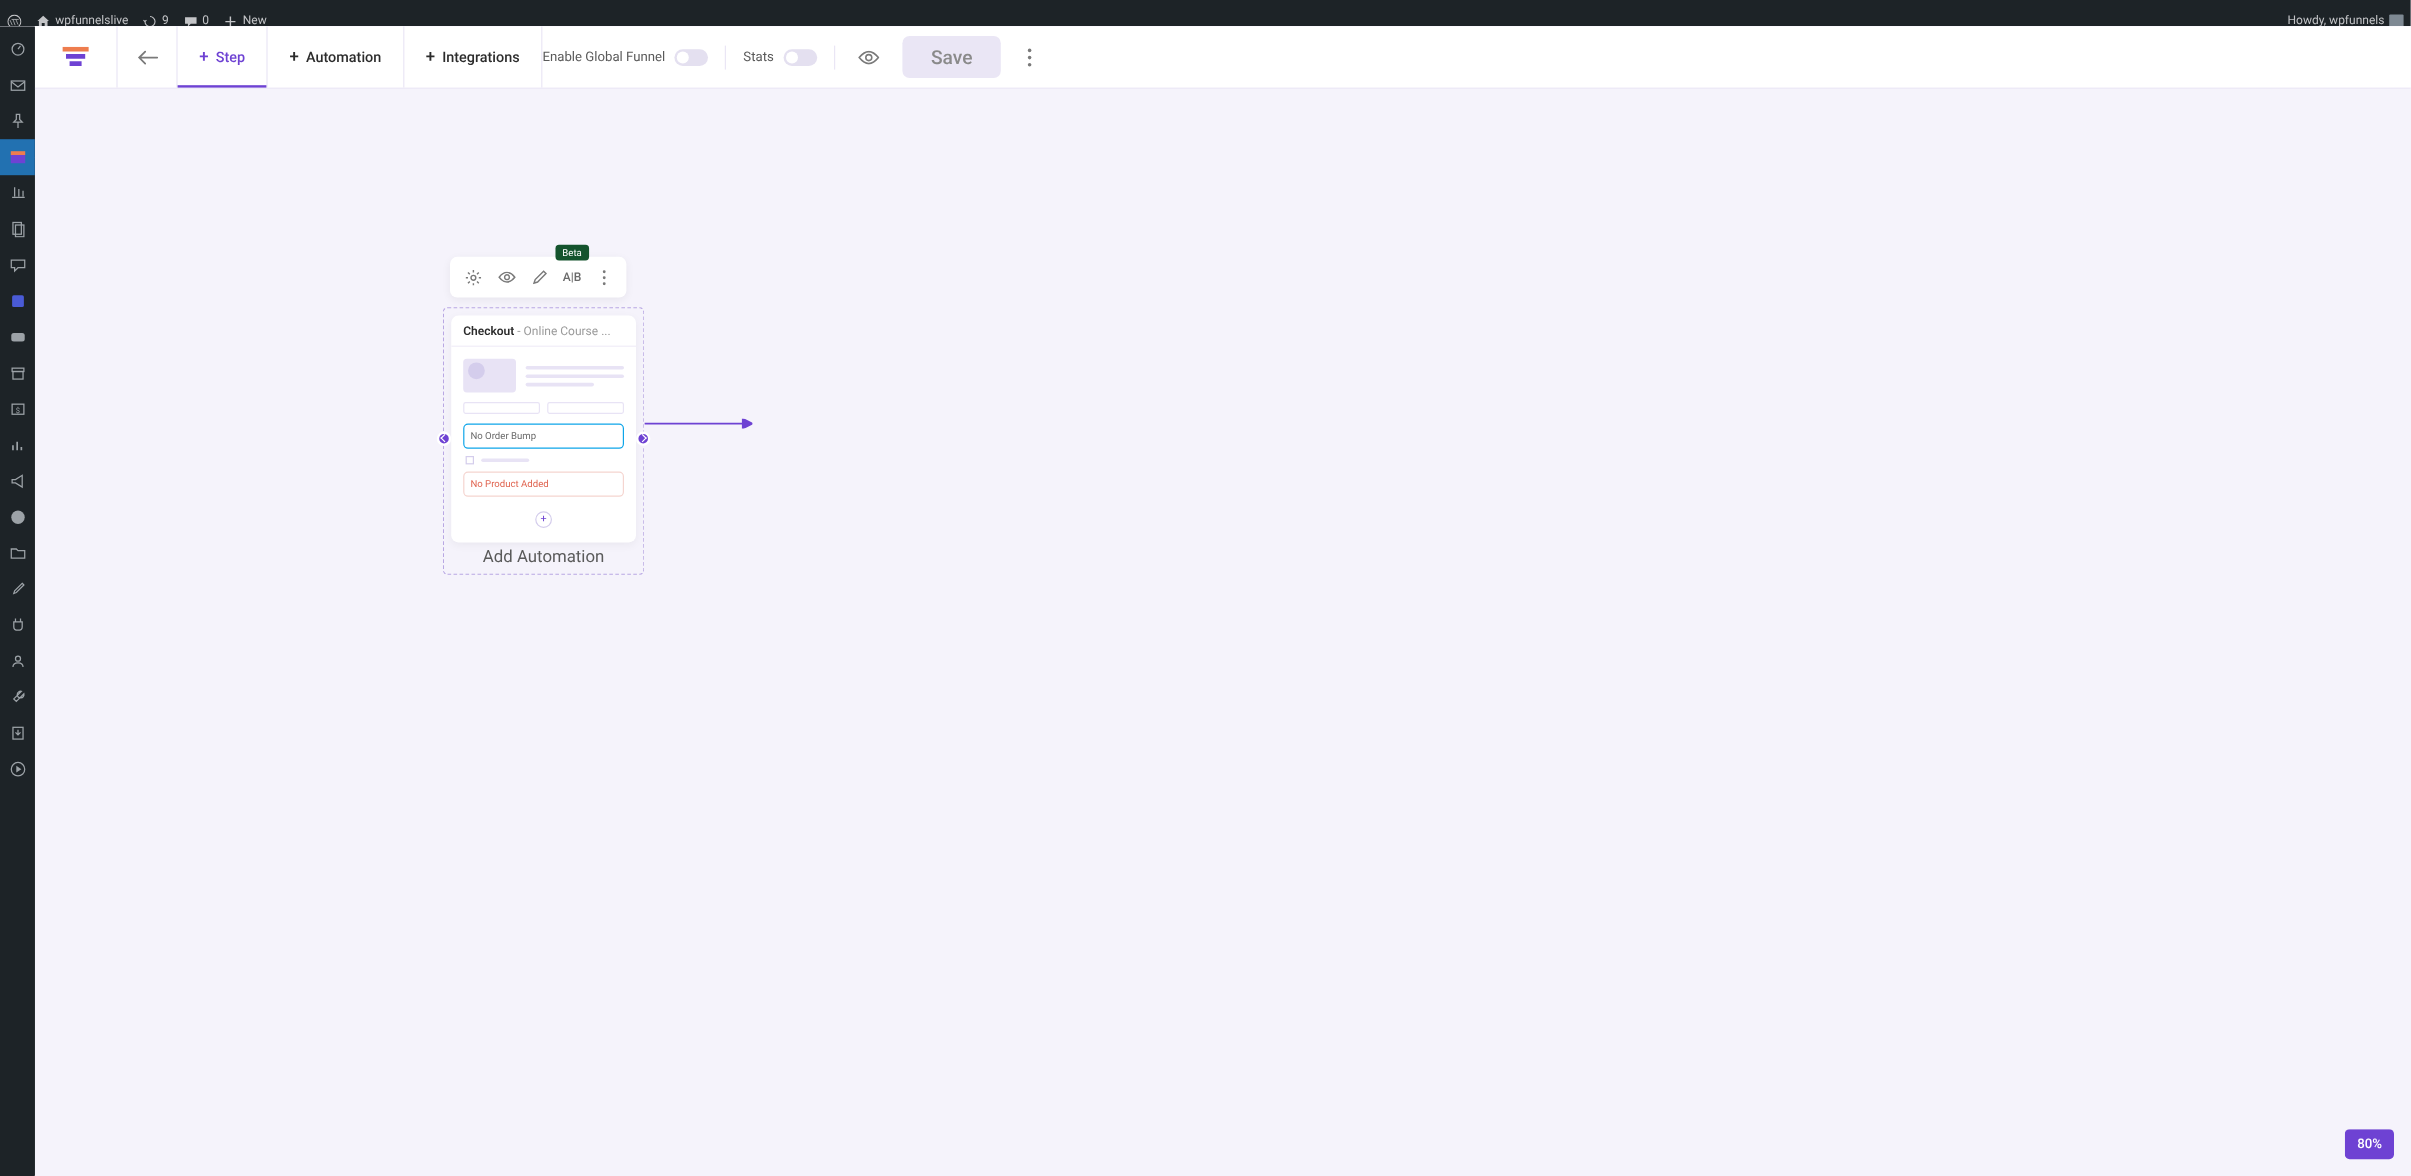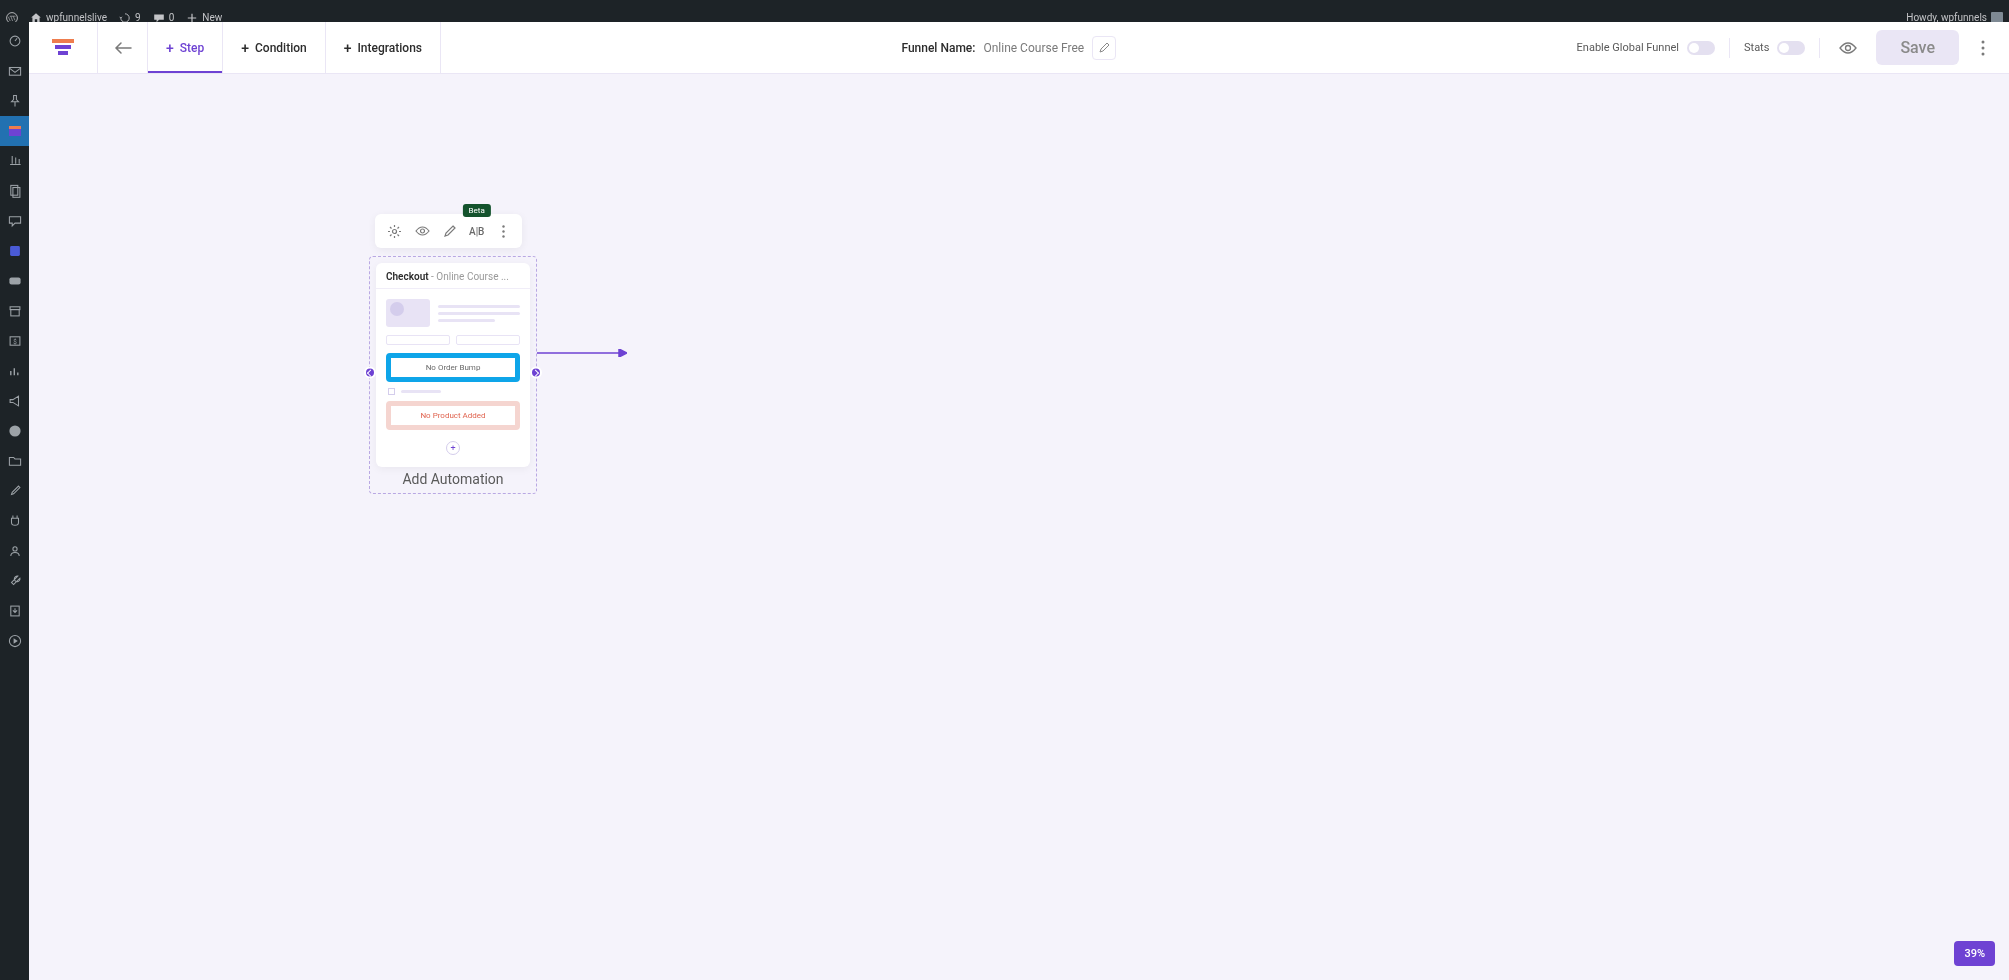--- a/index.html
+++ b/index.html
@@ -60,21 +60,21 @@
     .node-header .subtitle { color: #9a9a9a; }
     .node-body { padding: 10px; }
     .preview-row { display: flex; gap: 8px; margin-bottom: 8px; }
     .preview-img { width: 44px; height: 28px; background: #e8e3f5; border-radius: 3px; position: relative; }
     .preview-img::after { content: ''; position: absolute; width: 14px; height: 14px; background: #d4cdec; border-radius: 50%; top: 3px; left: 4px; }
     .preview-lines { flex: 1; display: flex; flex-direction: column; gap: 4px; justify-content: center; }
     .preview-line { height: 3px; background: #e8e3f5; border-radius: 2px; }
     .preview-line.short { width: 70%; }
     .field-row { display: flex; gap: 6px; margin-bottom: 8px; }
     .field-box { flex: 1; height: 10px; border: 1px solid #e8e3f5; border-radius: 2px; }
-    .status-box { border: 5px solid #0ea5e9; border-radius: 4px; padding: 5px; text-align: center; font-size: 8px; color: #6a6a6a; margin-bottom: 6px; }
+    .status-box { border: 1px solid #0ea5e9; border-radius: 4px; padding: 5px; font-size: 8px; color: #6a6a6a; margin-bottom: 6px; }
     .checkbox-row { display: flex; gap: 6px; align-items: center; margin-bottom: 6px; padding: 0 2px; }
     .mini-check { width: 7px; height: 7px; border: 1px solid #d4cdec; }
     .mini-line { flex: 1; height: 3px; background: #e8e3f5; border-radius: 2px; max-width: 40px; }
     .status-box.alert { border-color: #f5d5d0; color: #e06450; }
     .add-automation { text-align: center; }
     .add-icon-btn { width: 14px; height: 14px; border: 1px solid #d4cdec; background: #fff; border-radius: 50%; display: inline-flex; align-items: center; justify-content: center; font-size: 9px; color: #6e42d3; margin-bottom: 2px; cursor: pointer; }
     .add-auto-label { font-size: 14px; color: #5a5a5a; margin-top: 4px; }
     .port { position: absolute; width: 12px; height: 12px; background: #6e42d3; border: 2px solid #fff; border-radius: 50%; top: 50%; transform: translateY(-70%); display: flex; align-items: center; justify-content: center; }
     .port.left { left: -6px; }
     .port.right { right: -6px; }
@@ -272,34 +272,25 @@
         <path d="M17 7 L2 7 M7 2 L2 7 L7 12" fill="none" stroke="#7a7a7a" stroke-width="1.5" stroke-linecap="round"></path>
       </svg>
   </div>
   <div class="toolbar-tabs">
     <div class="toolbar-tab active">
       <span class="plus">+</span>
       <span>Step</span>
     </div>
     <div class="toolbar-tab">
       <span class="plus">+</span>
-      <span>Condition</span>
+      <span>Automation</span>
     </div>
     <div class="toolbar-tab">
       <span class="plus">+</span>
       <span>Integrations</span>
-    </div>
-  </div>
-  <div class="toolbar-center">
-    <span class="funnel-name-label">Funnel Name:</span>
-    <span class="funnel-name-value">Online Course Free</span>
-    <div class="edit-btn">
-      <svg width="11" height="11" viewBox="0 0 11 11">
-          <path d="M8 1 L10 3 L4 9 L1 10 L2 7 Z" fill="none" stroke="#8a8a8a" stroke-width="1"></path>
-        </svg>
     </div>
   </div>
   <div class="toolbar-right">
     <div class="toggle-group">
       <span>Enable Global Funnel</span>
       <div class="toggle"></div>
     </div>
     <div class="divider-v"></div>
     <div class="toggle-group">
       <span>Stats</span>
@@ -394,14 +385,14 @@
 
   <svg class="connector" viewBox="0 0 90 8">
     <line class="connector-line" x1="0" y1="4" x2="82" y2="4"></line>
     <path class="connector-arrow" d="M82 0 L90 4 L82 8 Z" fill="none" stroke="#6e42d3" stroke-width="1.5"></path>
   </svg>
 
 
 </div>
 
 <div class="zoom-badge">
-  <span>39%</span>
+  <span>80%</span>
 </div>
 
 </body></html>

